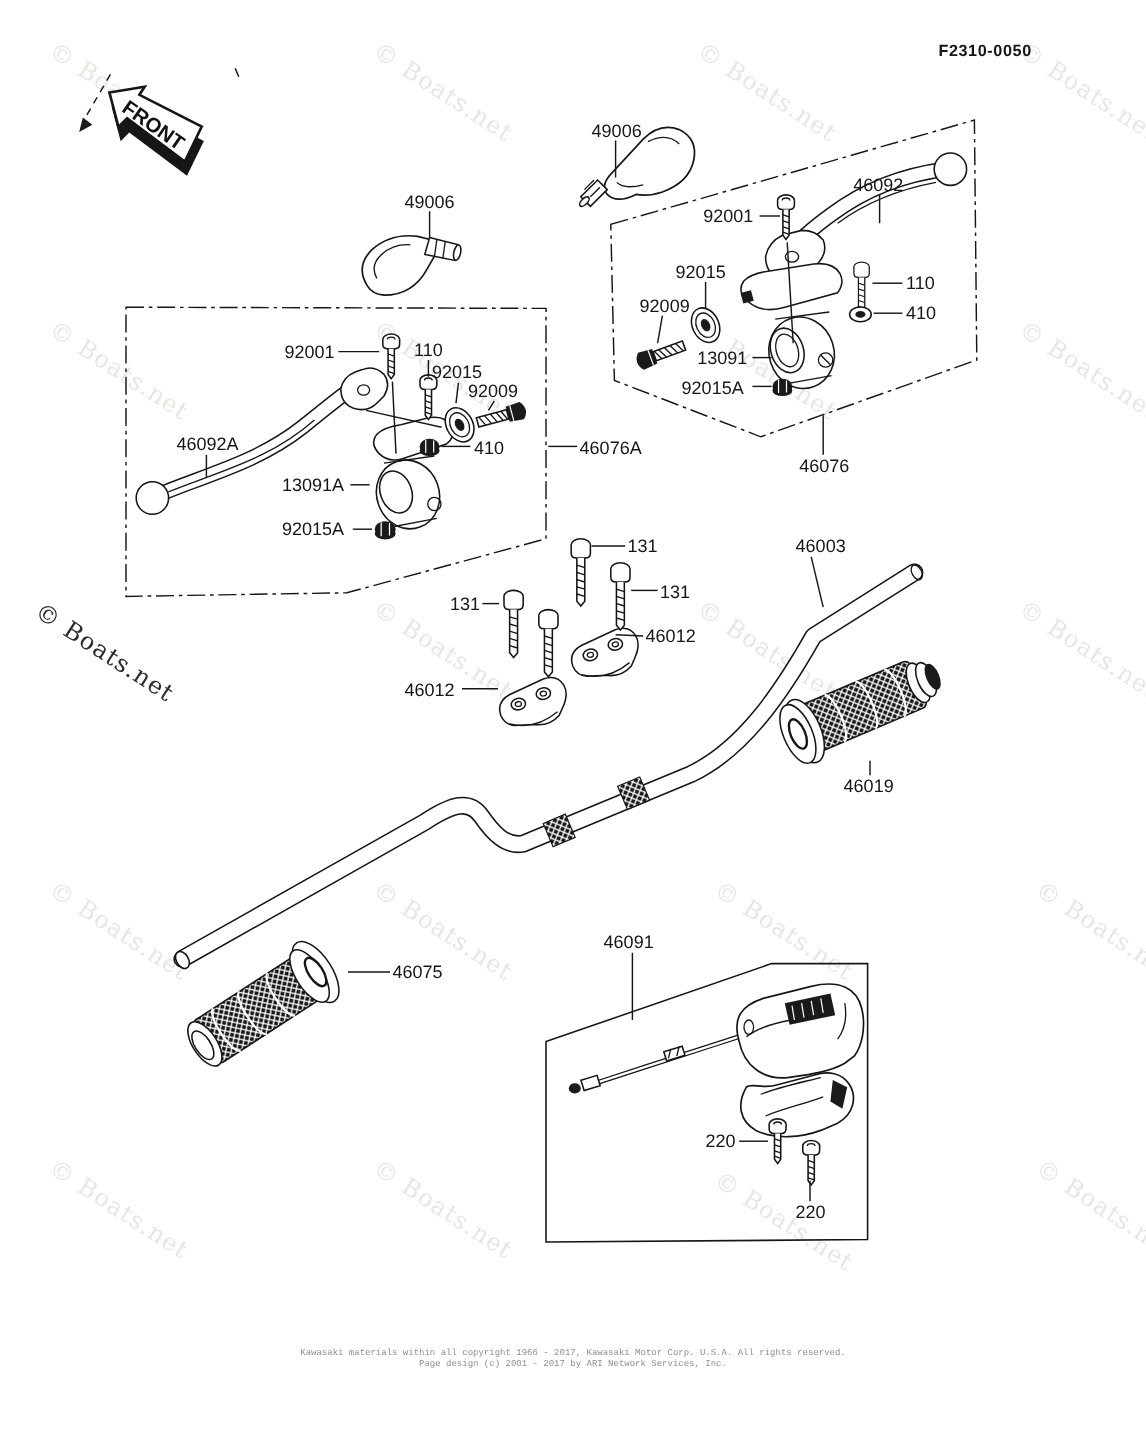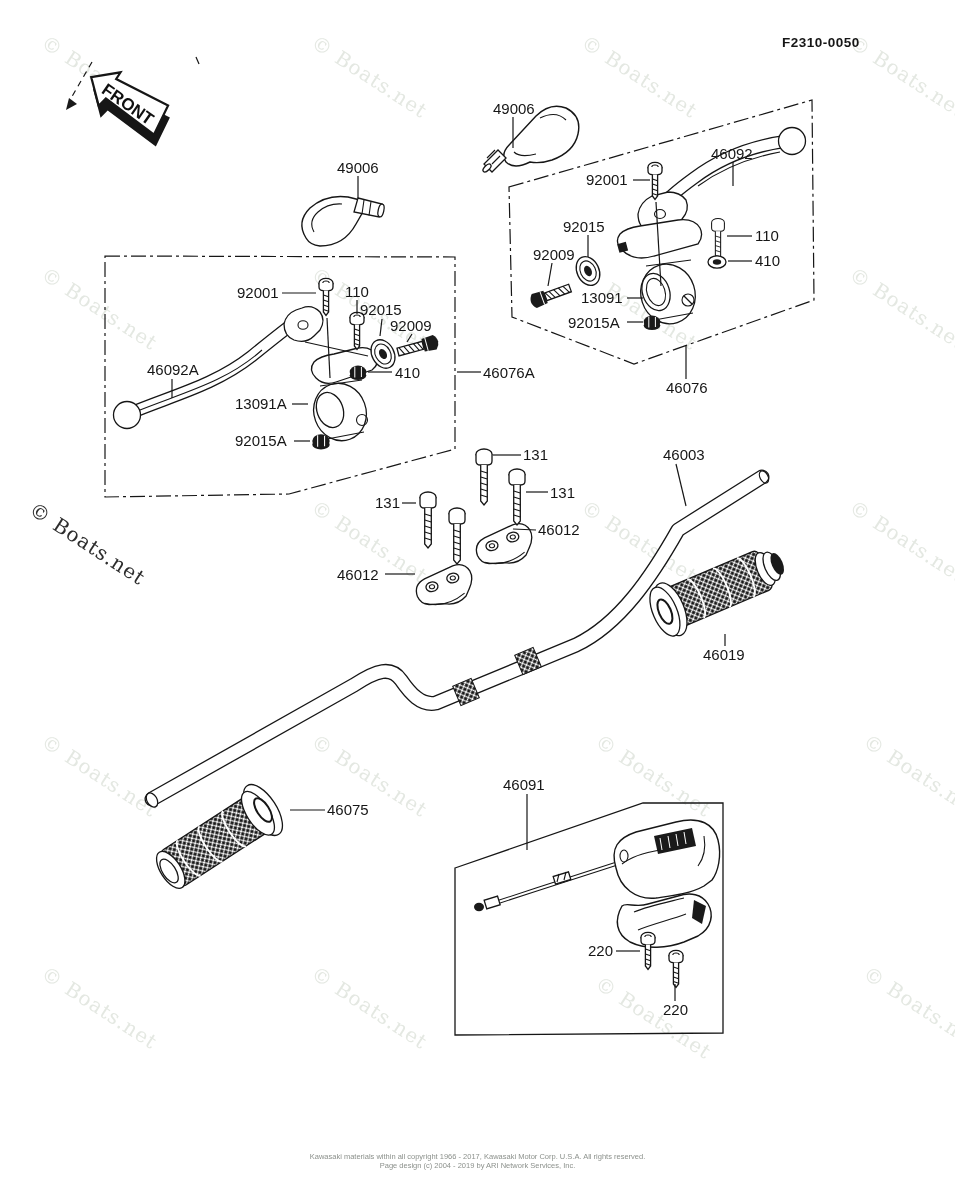--- a/index.html
+++ b/index.html
@@ -20,22 +20,22 @@
   .k{stroke:#161616;stroke-width:1.1px;fill:none;}
   .d{fill:#1a1a1a;stroke:none;}
   .ln{fill:none;stroke:#161616;stroke-width:1.3px;}
   .lead{stroke:#161616;stroke-width:1.2px;}
   .phantom{fill:none;stroke:#161616;stroke-width:1.2px;stroke-dasharray:15 4 3 4;}
   .tube-o{fill:none;stroke:#161616;stroke-width:15px;stroke-linecap:round;stroke-linejoin:round;}
   .tube-i{fill:none;stroke:#fff;stroke-width:12.4px;stroke-linecap:round;stroke-linejoin:round;}
   .blade-o{fill:none;stroke:#161616;stroke-width:13px;stroke-linecap:round;}
   .blade-i{fill:none;stroke:#fff;stroke-width:10.4px;stroke-linecap:round;}
   
-  .footer{position:absolute;left:0;top:1152px;width:100%;text-align:center;z-index:3;
-      font-size:7.5px;line-height:9px;color:#8c918c;font-family:Liberation Sans, sans-serif;}
+  .footer{position:absolute;left:0;top:1124px;width:100%;text-align:center;z-index:3;
+      font-size:7.5px;line-height:9px;color:#8c918c;font-family:Liberation Mono, monospace;}
 </style>
 </head>
 <body>
 
 <div class="page">
 
   <div class="wm" style="left:50px;top:30px">© Boats.net</div>
   <div class="wm" style="left:320px;top:30px">© Boats.net</div>
   <div class="wm" style="left:590px;top:30px">© Boats.net</div>
   <div class="wm" style="left:858px;top:30px">© Boats.net</div>
@@ -317,15 +317,15 @@
     <text class="pl" x="663" y="460">46003</text>
     <text class="pl" x="703" y="660">46019</text>
     <text class="pl" x="327" y="815">46075</text>
     <text class="pl" x="503" y="790">46091</text>
     <text class="pl" x="588" y="956">220</text>
     <text class="pl" x="663" y="1015">220</text>
   </svg>
 
   <div class="footer">
     <div>Kawasaki materials within all copyright 1966 - 2017, Kawasaki Motor Corp. U.S.A. All rights reserved.</div>
-    <div>Page design (c) 2004 - 2019 by ARI Network Services, Inc.</div>
+    <div>Page design (c) 2001 - 2017 by ARI Network Services, Inc.</div>
   </div>
 </div>
 
 </body></html>

